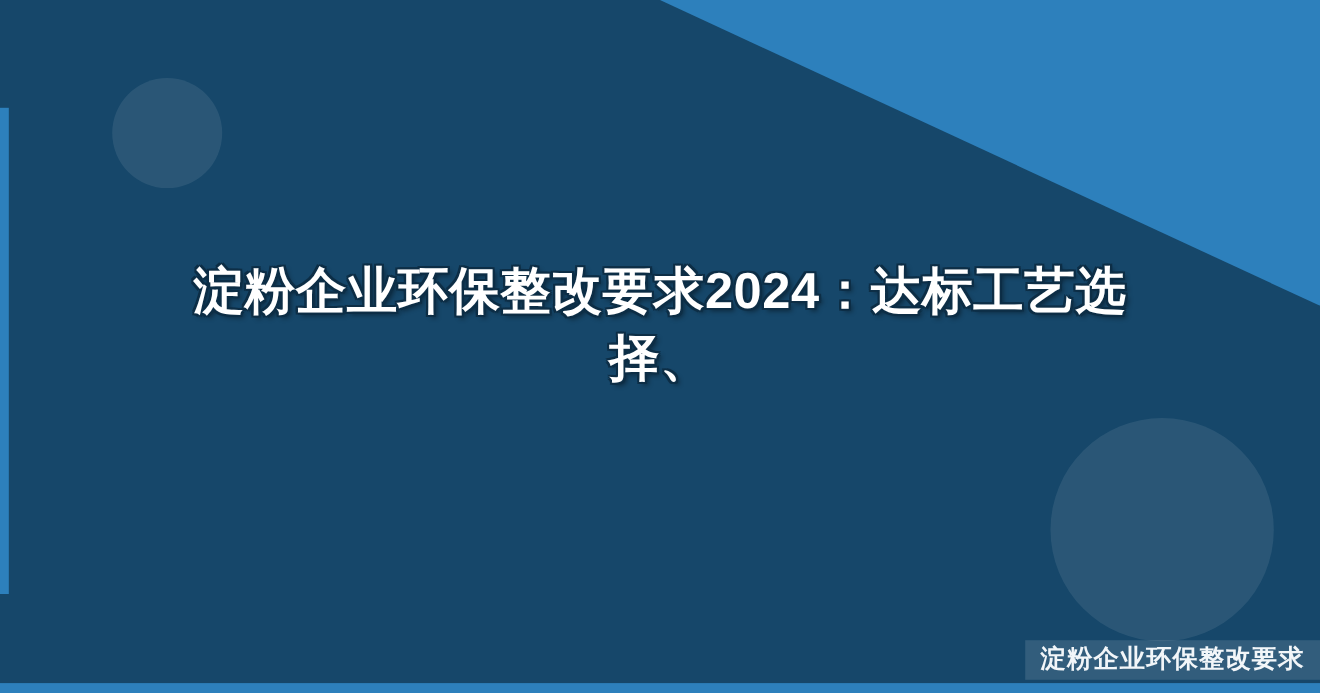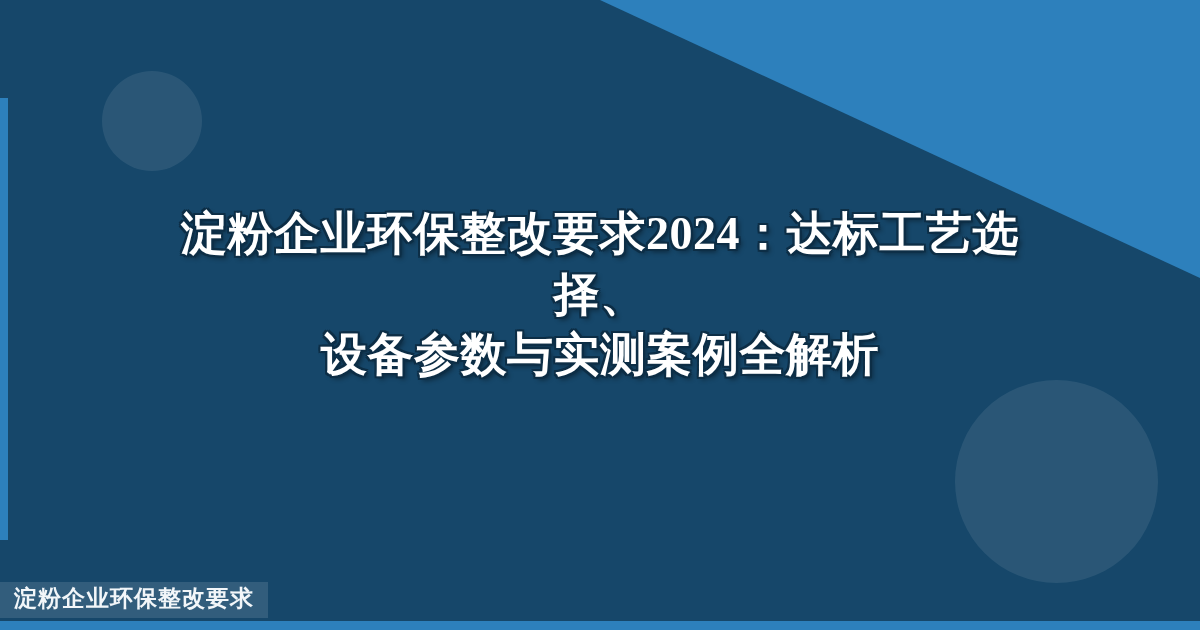--- a/index.html
+++ b/index.html
@@ -8,21 +8,21 @@
     padding: 0;
     background: #ffffff;
   }
 
   .stage {
     position: relative;
     width: 1200px;
     height: 630px;
     overflow: hidden;
     background: #16476a;
-    font-family: Liberation Serif, serif;
+    font-family: Liberation Sans, sans-serif;
   }
 
   
   .bg-base {
     position: absolute;
     inset: 0;
     background: #16476a;
   }
 
   .diag-triangle {
@@ -106,21 +106,21 @@
       -2px -2px 0 #0d2e46,
        3px  3px 5px rgba(0,0,0,0.45);
   }
 
   
   .watermark {
     position: absolute;
     left: 0;
     bottom: 12px;
     width: 1200px;
-    text-align: left;
+    text-align: right;
   }
 
   .watermark-primary {
     display: inline-block;
     padding: 3px 14px 5px 14px;
     background: rgba(255, 255, 255, 0.12);
     color: #f2f6f9;
     font-size: 23px;
     font-weight: bold;
     letter-spacing: 1px;
@@ -148,21 +148,20 @@
 
   <div class="circle circle-top-left"></div>
   <div class="circle circle-bottom-right"></div>
 
   <div class="edge-bar-left"></div>
   <div class="edge-bar-bottom"></div>
 
   <div class="title-wrap">
     <h1 class="title">
       <span>淀粉企业环保整改要求2024：达标工艺选择、</span><br>
-      <span>设备参数与实测案例全解析</span>
     </h1>
   </div>
 
   <div class="watermark">
     <span class="watermark-primary">淀粉企业环保整改要求</span>
   </div>
 
 </div>
 
 </body></html>

